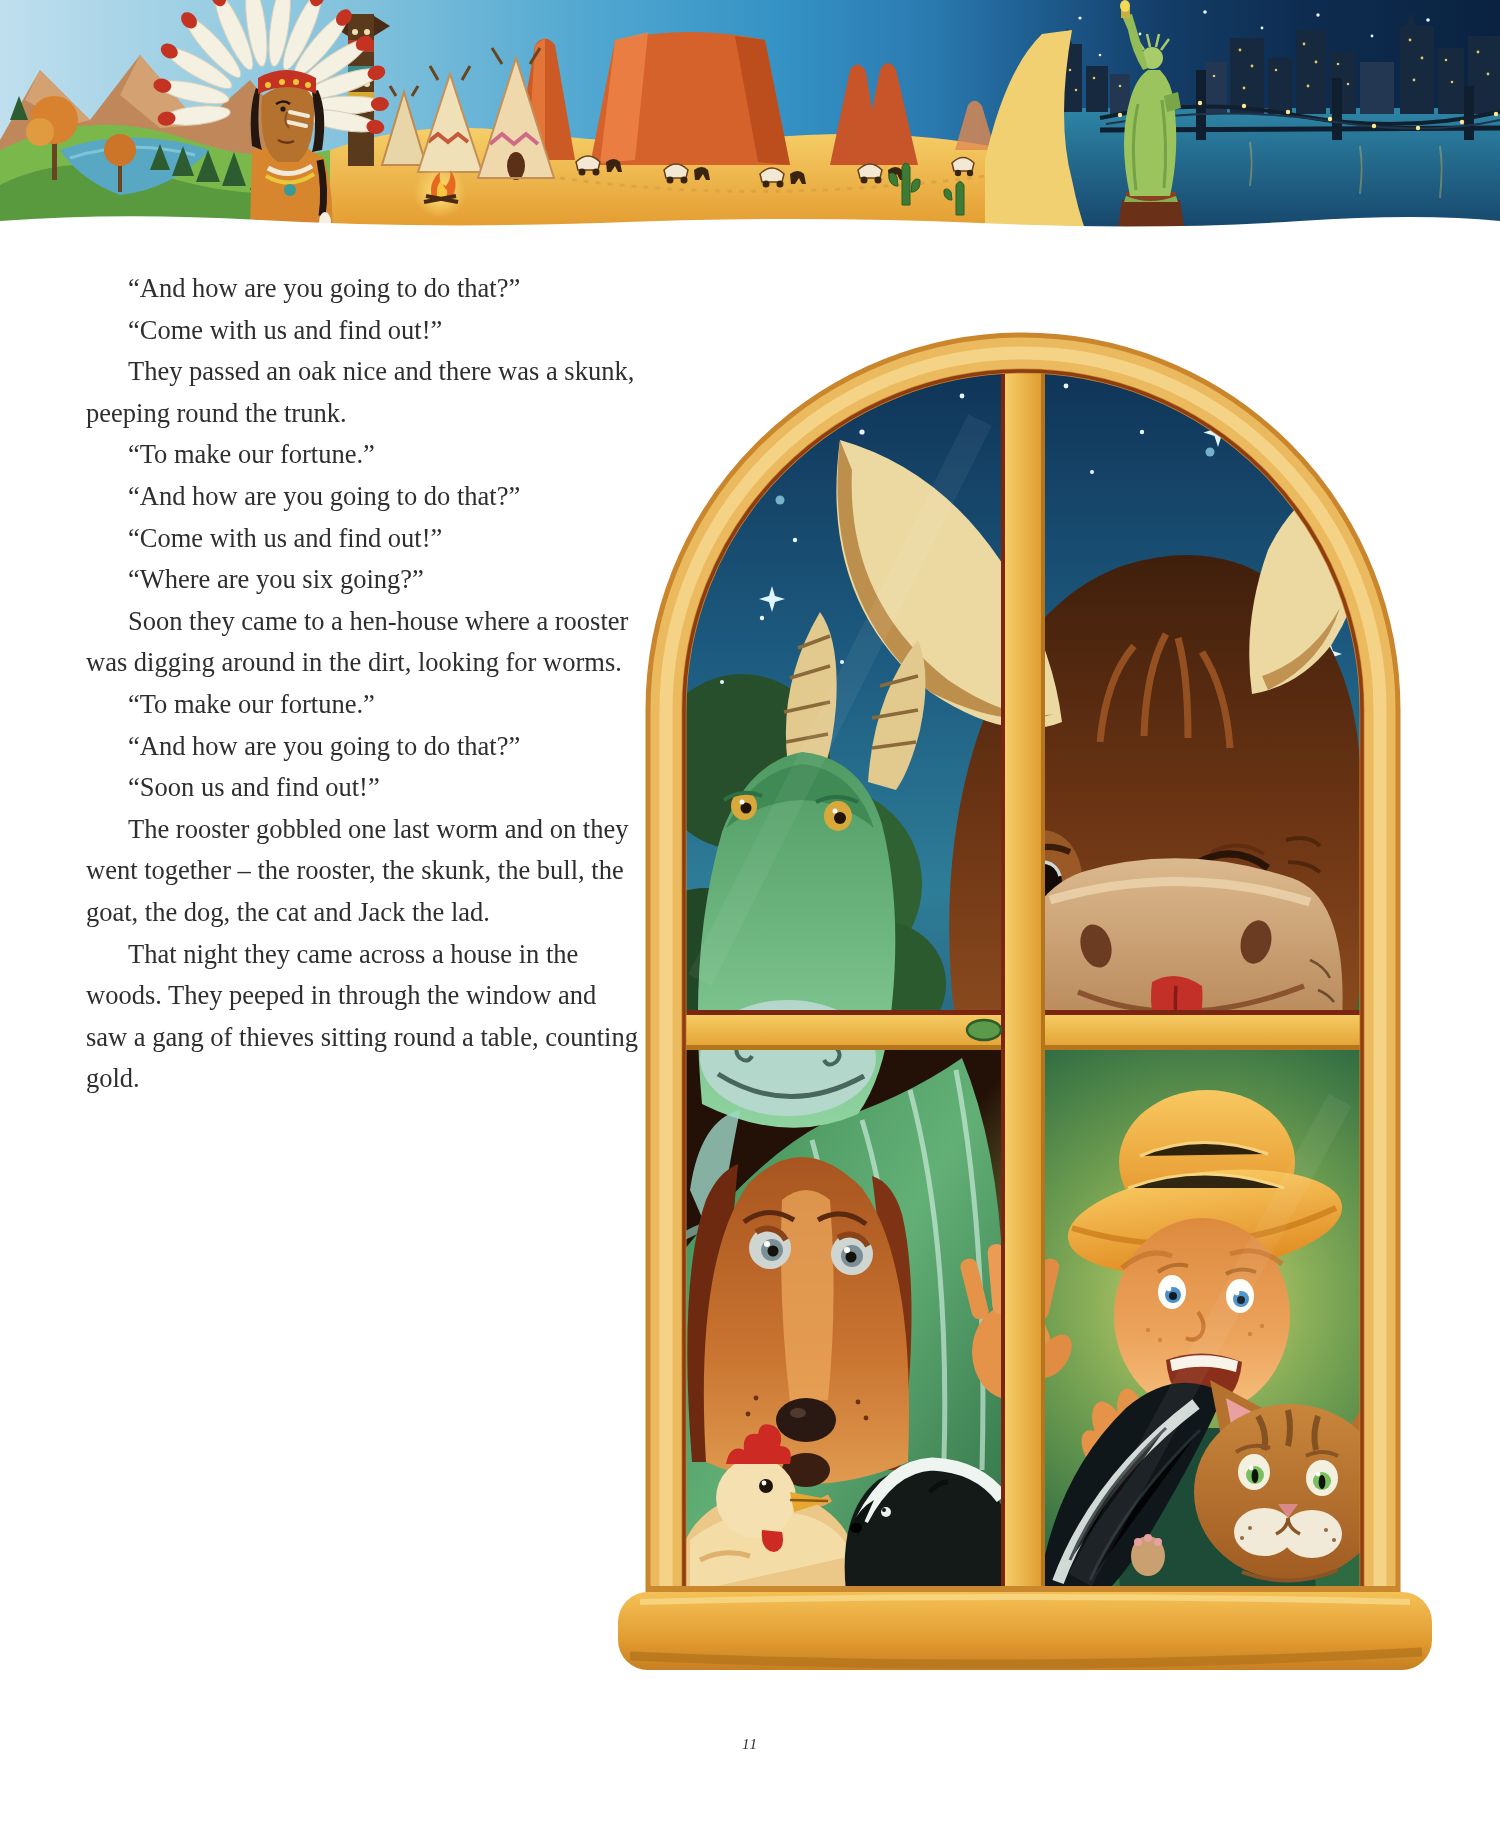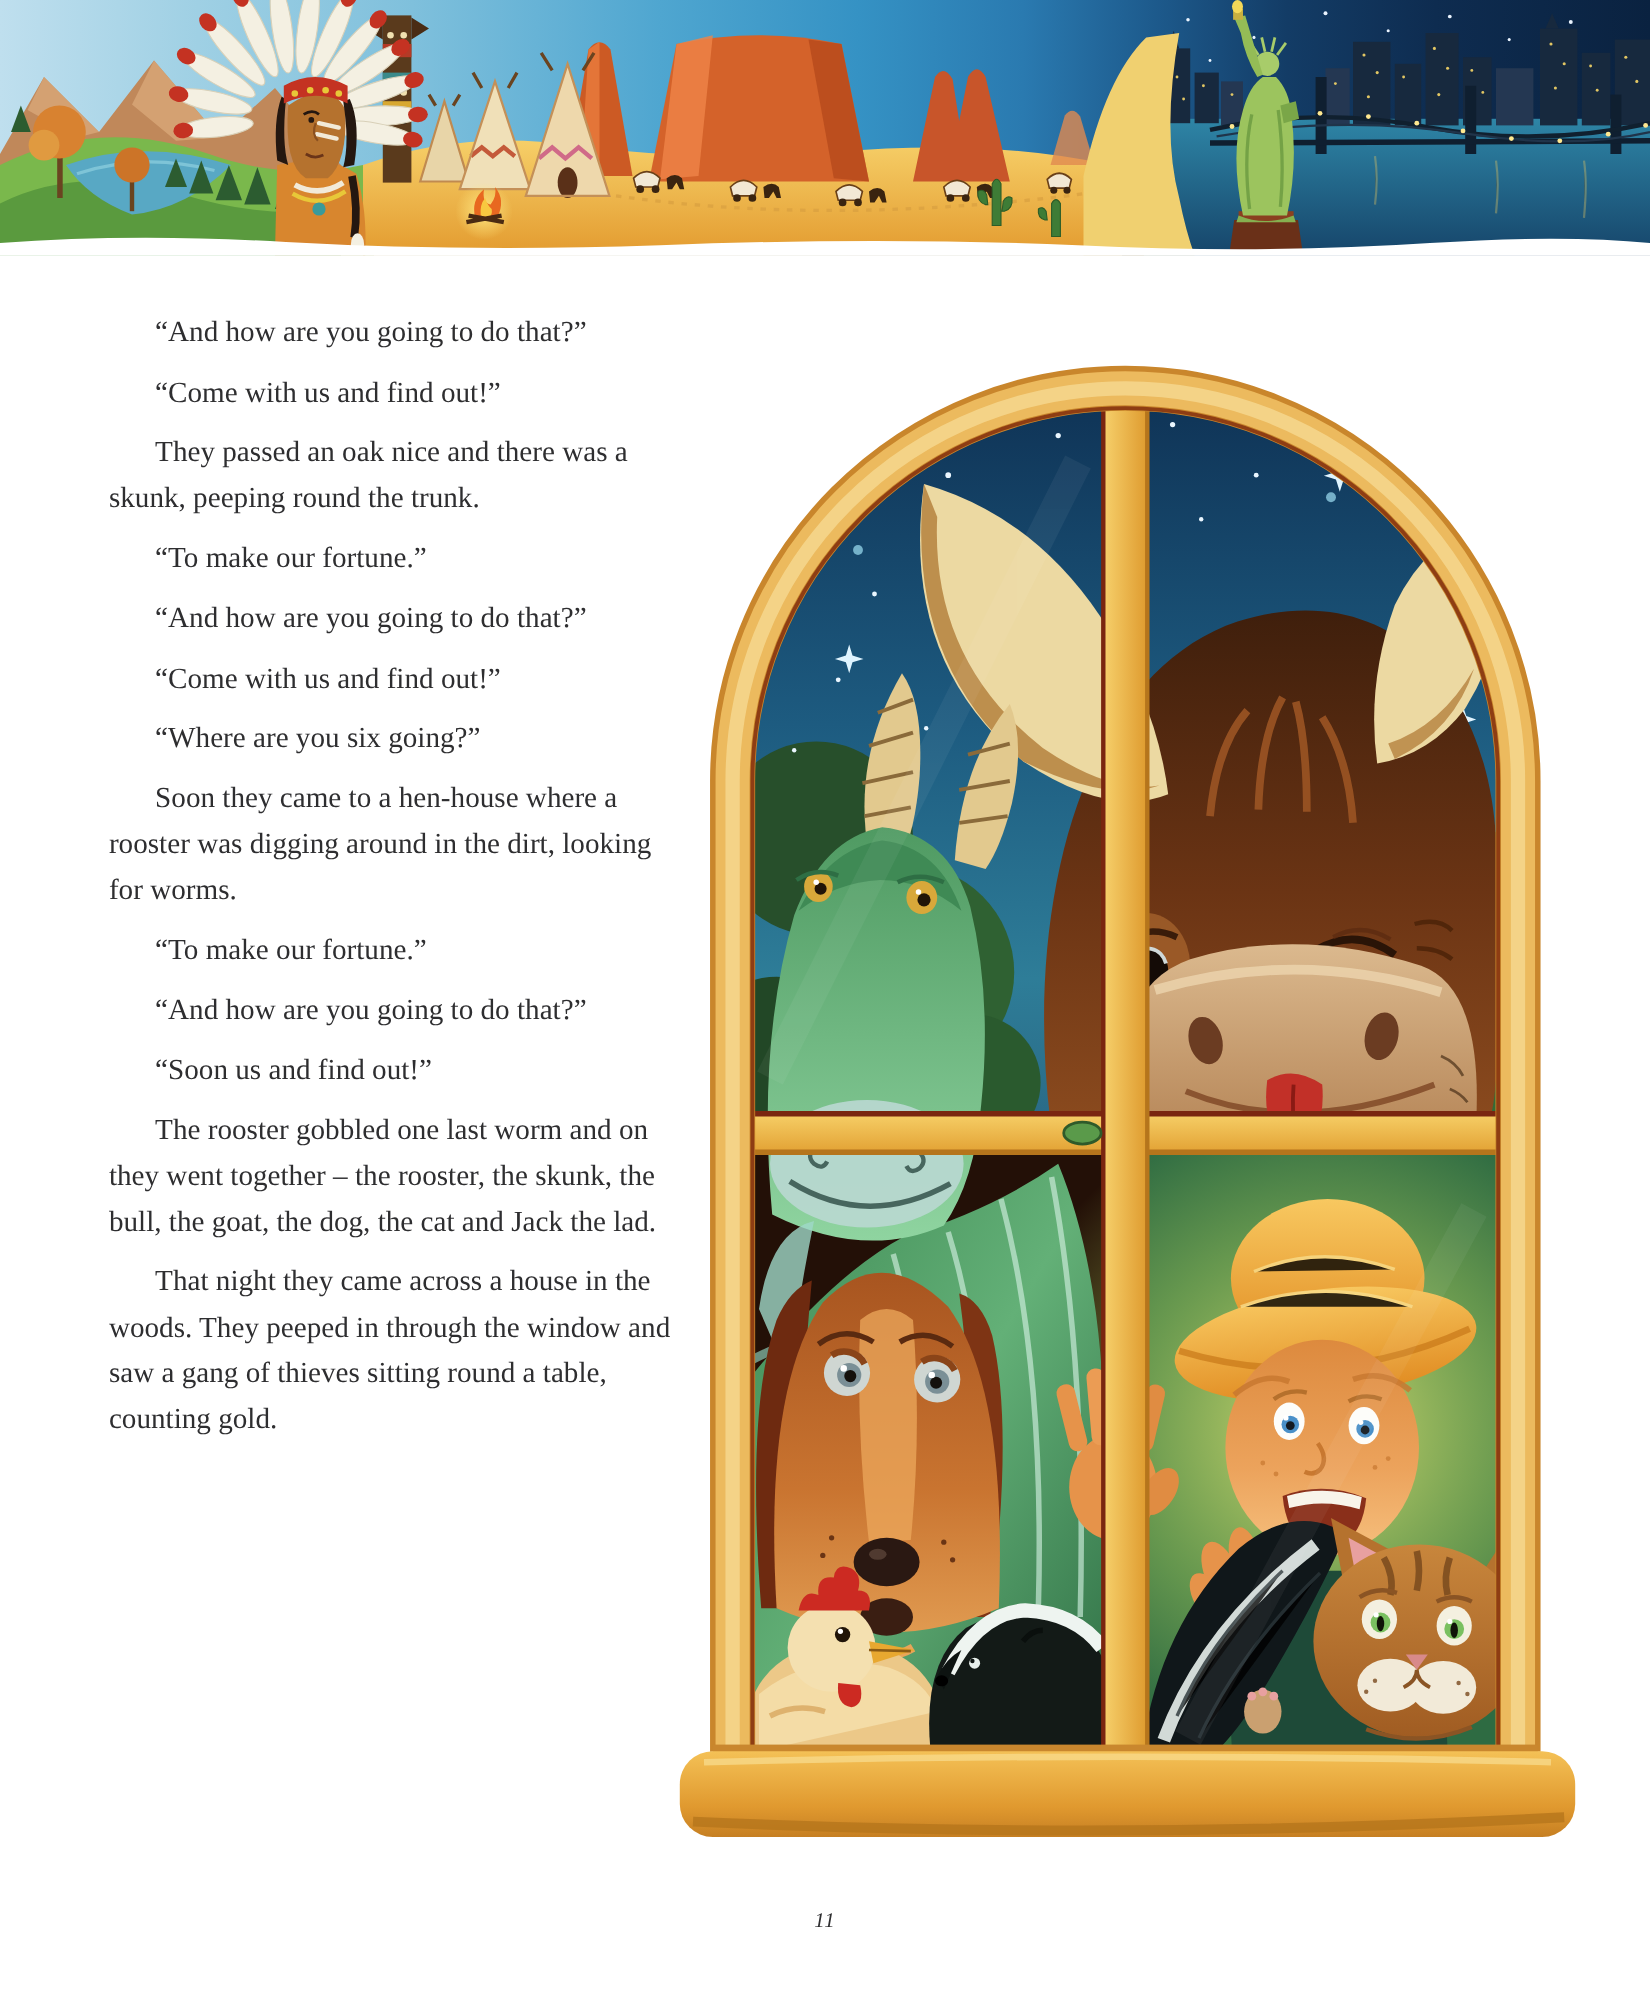--- a/index.html
+++ b/index.html
@@ -7,25 +7,25 @@
     width:1500px;height:1826px;position:relative;background:#ffffff;
     font-family:"Liberation Serif","DejaVu Serif",serif;overflow:hidden;
   }
   .banner{position:absolute;left:0;top:0;width:1500px;height:232px;}
   .banner svg{display:block;}
   .story{
     position:absolute;left:86px;top:268px;width:556px;
     font-size:26.5px;line-height:41.6px;color:#2e2e30;
     text-align:left;
   }
-  .story p{margin:13px;text-indent:42px;}
+  .story p{margin:0;text-indent:42px;}
   .window-illo{position:absolute;left:600px;top:300px;width:860px;height:1400px;}
   .page-number{
     position:absolute;left:0;top:1736px;width:1500px;text-align:center;
-    font-style:italic;font-size:19px;color:#2f2f31;letter-spacing:1px;
+    font-style:italic;font-size:15px;color:#2f2f31;letter-spacing:1px;
   }
 </style>
 </head>
 <body>
 
 <div class="banner" aria-label="Panorama from green lakeside hills with a Native American chief, totem pole and tepees, across a desert with mesas and a wagon train, to New York at night with the Statue of Liberty and a lit bridge">
   <svg width="1500" height="232" viewBox="0 0 1500 232">
     <defs>
       <linearGradient id="bSky" x1="0" y1="0" x2="1" y2="0">
         <stop offset="0" stop-color="#bfdfee"></stop>

